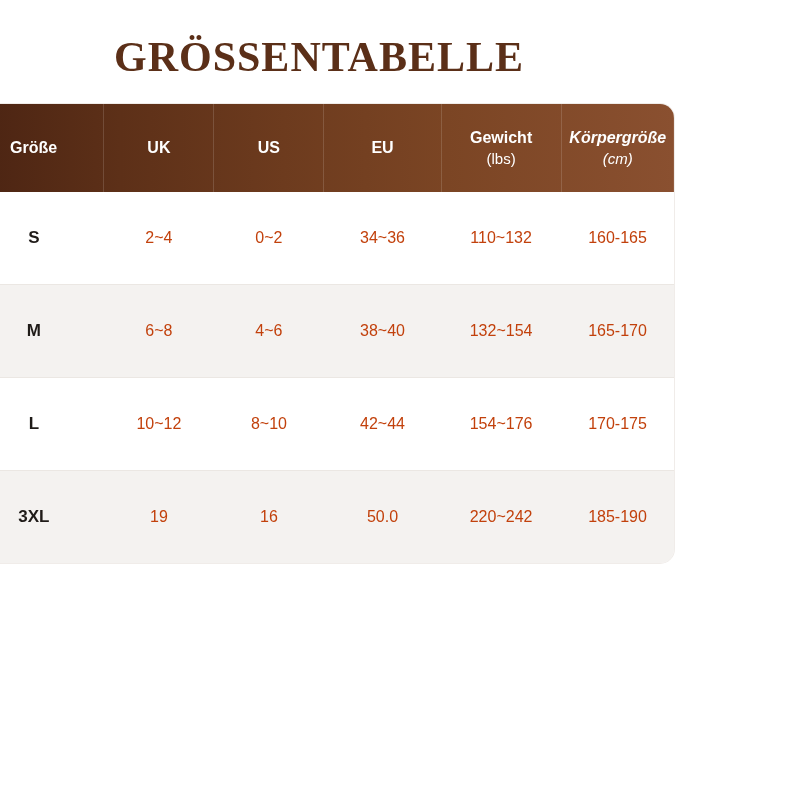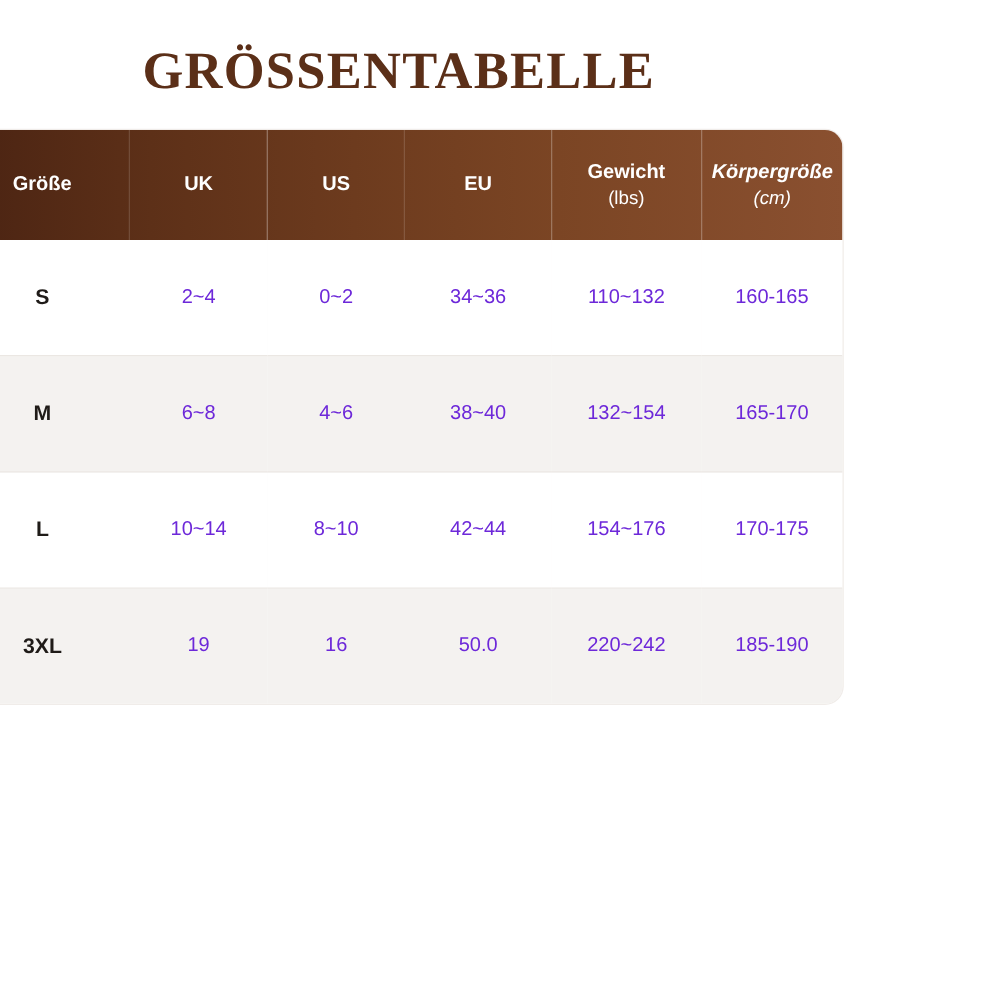--- a/index.html
+++ b/index.html
@@ -75,21 +75,21 @@
     font-size: 15px;
     font-weight: normal;
     margin-top: 2px;
   }
 
   table.size-table tbody td {
     height: 90px;
     text-align: center;
     vertical-align: middle;
     font-size: 16px;
-    color: #6d28d9;
+    color: #c2410c;
     border-bottom: 1px solid #ebe7e3;
   }
 
   table.size-table tbody tr:last-child td {
     border-bottom: none;
     margin-top: 26px;
   }
 
   table.size-table tbody tr:nth-child(odd) {
     background: #ffffff;
@@ -165,21 +165,21 @@
         <tr>
           <td class="size-col">M</td>
           <td>6~8</td>
           <td>4~6</td>
           <td>38~40</td>
           <td>132~154</td>
           <td>165-170</td>
         </tr>
         <tr>
           <td class="size-col">L</td>
-          <td>10~14</td>
+          <td>10~12</td>
           <td>8~10</td>
           <td>42~44</td>
           <td>154~176</td>
           <td>170-175</td>
         </tr>
         <tr>
           <td class="size-col">3XL</td>
           <td>19</td>
           <td>16</td>
           <td>50.0</td>

